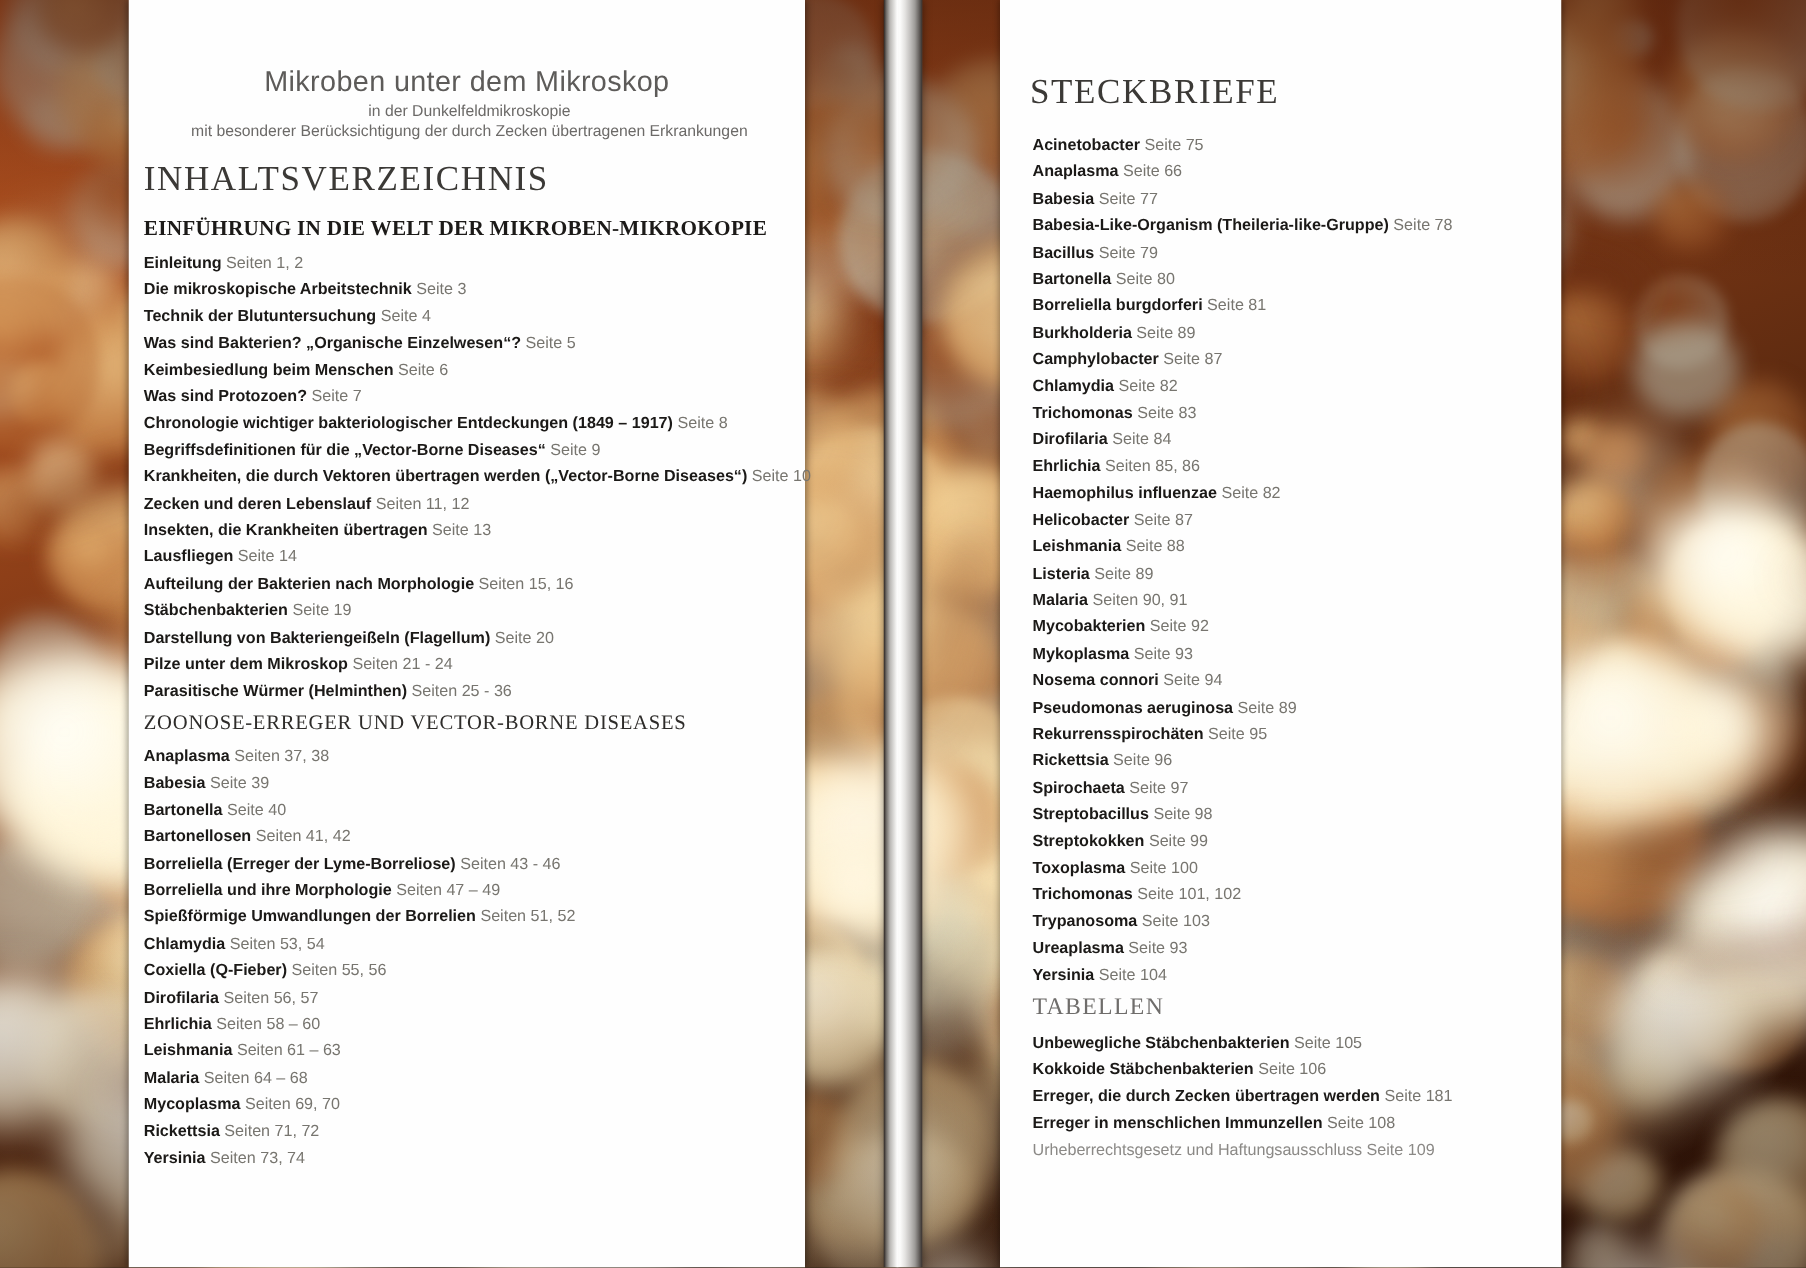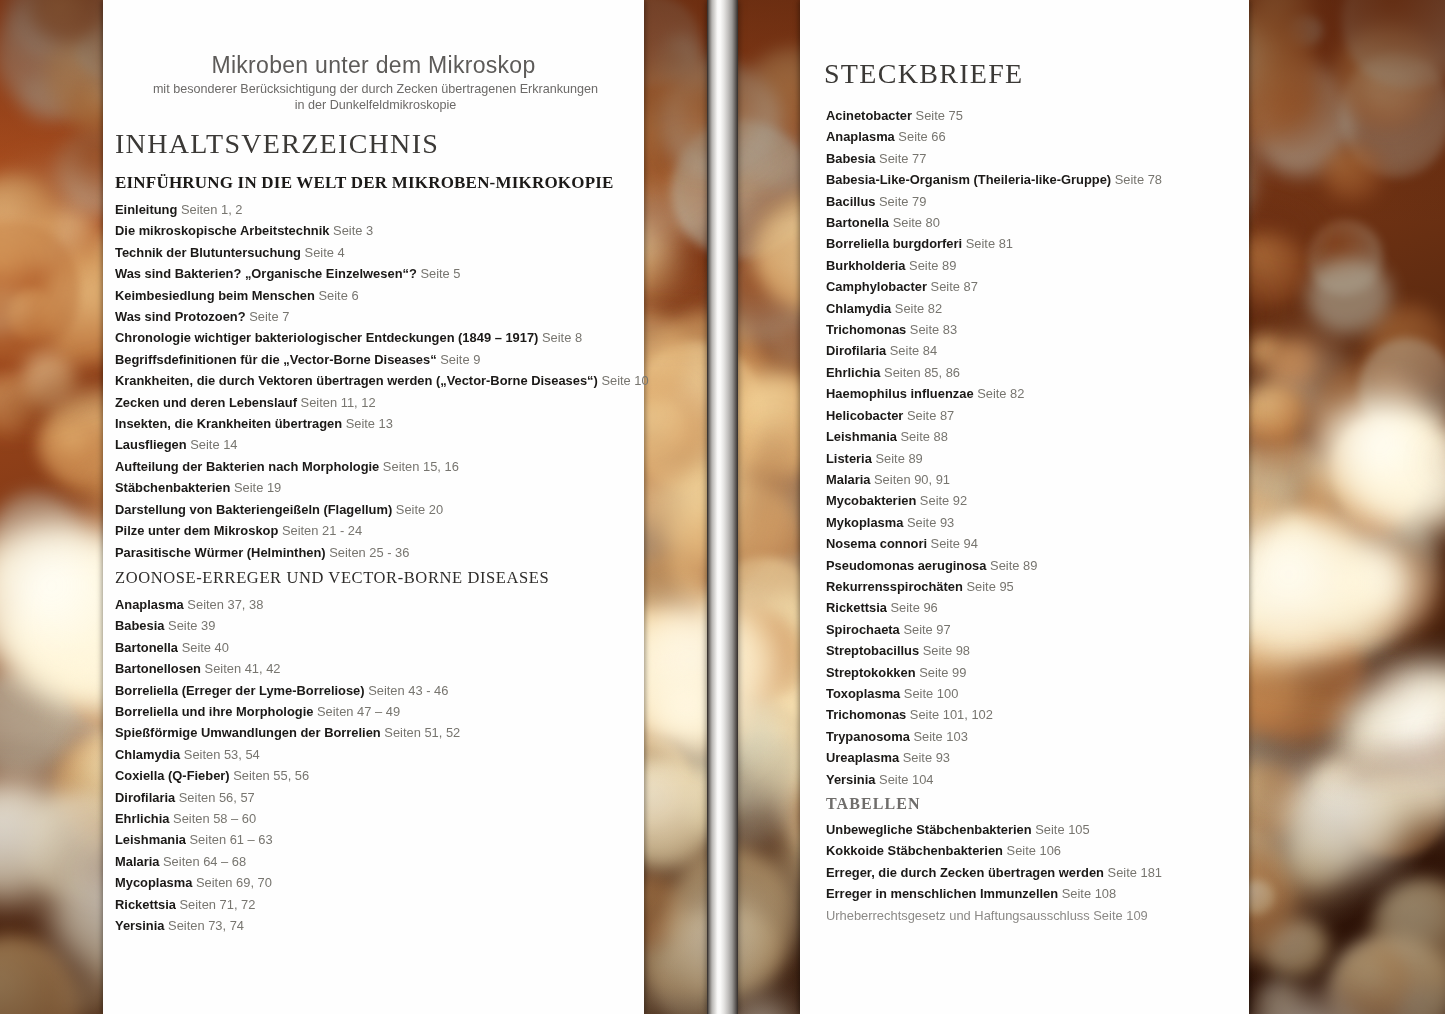--- a/index.html
+++ b/index.html
@@ -133,22 +133,22 @@
   }
   .hdr-caps-serif {
     font-family: "Liberation Serif", serif;
     font-weight: 400;
     font-size: 16.5px;
     color: #2e2c2a;
     letter-spacing: 0.6px;
   }
   .hdr-tabellen {
     font-family: "Liberation Serif", serif;
-    font-weight: 700;
-    font-size: 16px;
+    font-weight: 400;
+    font-size: 19px;
     color: #6f6d6b;
     letter-spacing: 1.1px;
   }
 
   .toc-list { position: absolute; }
   .toc-row {
     font-size: 12.9px;
     line-height: 21.4px;
     color: #6e6c6a;
     white-space: nowrap;
@@ -661,22 +661,22 @@
   <div class="panel panel-left"></div>
   <div class="panel panel-right"></div>
 
   <div class="spine">
     <div class="spine-hl"></div>
   </div>
 
   <div class="content-left">
     <div class="book-title">Mikroben unter dem Mikroskop</div>
     <div class="book-subtitle">
+      <div>in der Dunkelfeldmikroskopie</div>
       <div>mit besonderer Berücksichtigung der durch Zecken übertragenen Erkrankungen</div>
-      <div>in der Dunkelfeldmikroskopie</div>
     </div>
     <div class="toc-title section-serif">INHALTSVERZEICHNIS</div>
     <div class="toc-list" id="left-list" style="left:12px; top:173px; width:525px;">
         <div class="hdr-bold-serif group-head l1" style="margin-top: 0px; margin-bottom: 3px;">EINFÜHRUNG IN DIE WELT DER MIKROBEN-MIKROKOPIE</div>
         <div class="toc-row"><span class="t">Einleitung</span><span class="p"> Seiten 1, 2</span></div>
         <div class="toc-row"><span class="t">Die mikroskopische Arbeitstechnik</span><span class="p"> Seite 3</span></div>
         <div class="toc-row"><span class="t">Technik der Blutuntersuchung</span><span class="p"> Seite 4</span></div>
         <div class="toc-row"><span class="t">Was sind Bakterien? „Organische Einzelwesen“?</span><span class="p"> Seite 5</span></div>
         <div class="toc-row"><span class="t">Keimbesiedlung beim Menschen</span><span class="p"> Seite 6</span></div>
         <div class="toc-row"><span class="t">Was sind Protozoen?</span><span class="p"> Seite 7</span></div>

